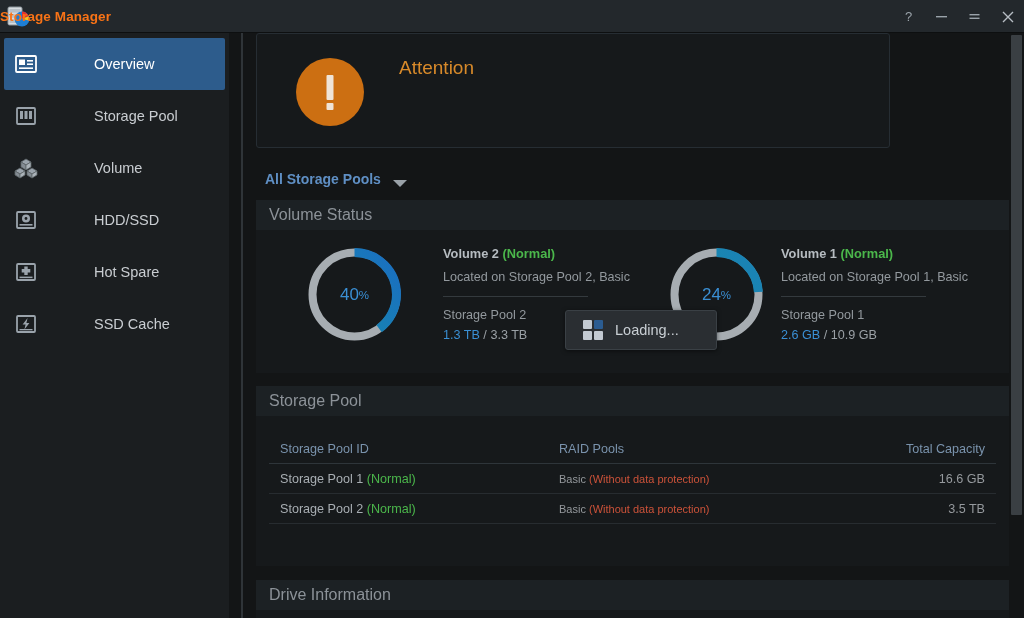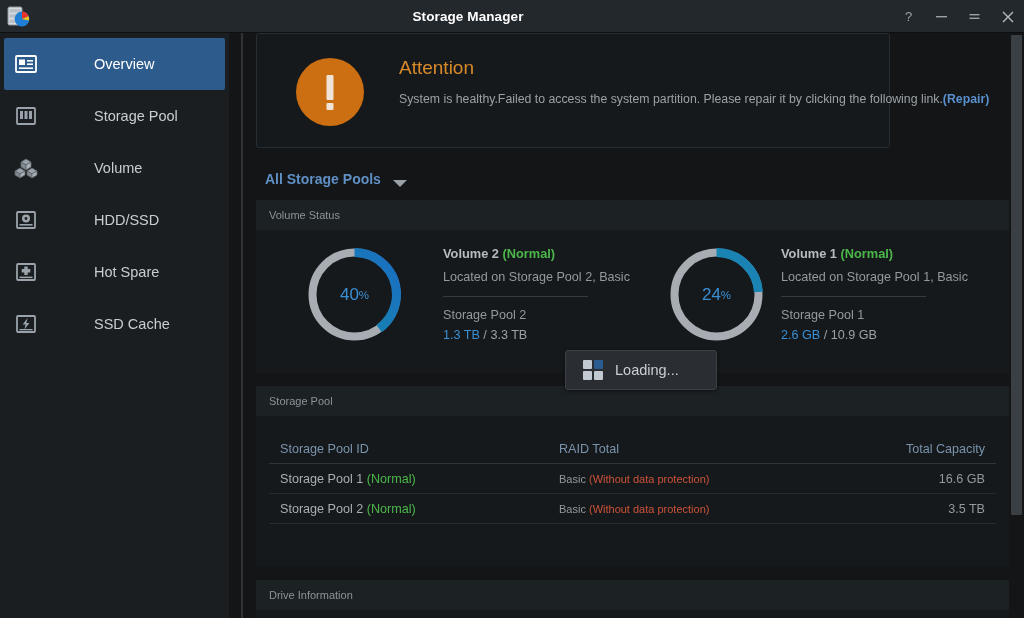--- a/index.html
+++ b/index.html
@@ -15,22 +15,22 @@
   .titlebar {
     position: absolute; top: 0; left: 0; width: 1024px; height: 33px;
     background: #23282c;
     border-bottom: 1px solid #0d0f10;
   }
   .app-logo {
     position: absolute; left: 7px; top: 5px; width: 23px; height: 23px;
   }
   .title-text {
     position: absolute; left: 0; top: 0; width: 936px; height: 33px;
-    line-height: 33px; text-align: center;
-    font-size: 13.5px; font-weight: bold; color: #ffffff;
+    line-height: 33px; text-align: left;
+    font-size: 13.5px; font-weight: bold; color: #f97316;
     letter-spacing: .1px;
   }
   .win-btns {
     position: absolute; right: 0; top: 0; height: 33px;
     display: flex; align-items: center;
   }
   .win-btn {
     width: 33px; height: 33px; display: flex; align-items: center; justify-content: center;
     color: #9aa3aa; font-size: 14px; cursor: default;
   }
@@ -97,21 +97,21 @@
   }
   .pool-select-label { font-size: 14px; font-weight: bold; color: #5f8fc4; }
   .caret { width: 0; height: 0; border-left: 7px solid transparent; border-right: 7px solid transparent; border-top: 7px solid #9aa2a8; }
 
   
   .panel {
     position: absolute; left: 13px; width: 753px; background: #16191b;
   }
   .panel-head {
     height: 30px; background: #1c2124; display: flex; align-items: center;
-    padding-left: 13px; font-size: 11px; color: #8c9298;
+    padding-left: 13px; font-size: 16px; color: #8c9298;
   }
 
   
   #panel-volume { top: 167px; height: 173px; }
   .vol-row { position: absolute; top: 30px; left: 0; width: 753px; height: 143px; }
   .vol-card { position: absolute; top: 0; height: 143px; }
   .donut { position: absolute; top: 13px; width: 103px; height: 103px; }
   .donut-label {
     position: absolute; top: 13px; width: 103px; height: 103px;
     display: flex; align-items: center; justify-content: center;
@@ -146,21 +146,20 @@
 
   
   #panel-drive { top: 547px; height: 38px; }
 
   
   .loading-toast {
     position: absolute; left: 322px; top: 277px; width: 152px; height: 40px;
     background: #2a2e32; border: 1px solid #3a4045; border-radius: 3px;
     display: flex; align-items: center; box-shadow: 0 1px 4px rgba(0,0,0,.5);
     z-index: 20;
-    margin-top: 40px;
   }
   .loading-grid {
     width: 20px; height: 20px; margin-left: 17px; margin-right: 12px;
     display: grid; grid-template-columns: 9px 9px; grid-template-rows: 9px 9px; gap: 2px;
   }
   .lg { border-radius: 1px; }
   .lg.light { background: #c2c9d1; }
   .lg.blue { background: #2b5c91; }
   .loading-text { font-size: 14.5px; color: #c8ced3; }
 </style>
@@ -292,21 +291,20 @@
   <div class="content">
 
     <div class="attention">
       <div class="attn-icon">
         <svg width="68" height="68" viewBox="0 0 68 68">
           <rect x="30.5" y="17" width="7" height="25" rx="1" fill="#efe4d7"></rect>
           <rect x="30.5" y="45" width="7" height="7" rx="1" fill="#efe4d7"></rect>
         </svg>
       </div>
       <div class="attn-title">Attention</div>
-      <div class="attn-text"><span>System is healthy.Failed to access the system partition. Please repair it by clicking the following link.</span><span class="attn-link">(Repair)</span></div>
     </div>
 
     <div class="pool-select">
       <span class="pool-select-label">All Storage Pools</span>
       <span class="caret"></span>
     </div>
 
     <div class="panel" id="panel-volume">
       <div class="panel-head">Volume Status</div>
       <div class="vol-row">
@@ -363,21 +361,21 @@
           </div>
         </div>
       </div>
     </div>
 
     <div class="panel" id="panel-pool">
       <div class="panel-head">Storage Pool</div>
       <div class="tbl">
         <div class="tbl-row head">
           <div class="c1">Storage Pool ID</div>
-          <div class="c2">RAID Total</div>
+          <div class="c2">RAID Pools</div>
           <div class="c3">Total Capacity</div>
         </div>
         <div class="tbl-row body">
           <div class="c1"><span>Storage Pool 1</span> <span class="ok">(Normal)</span></div>
           <div class="c2"><span>Basic</span> <span class="warn">(Without data protection)</span></div>
           <div class="c3">16.6 GB</div>
         </div>
         <div class="tbl-row body">
           <div class="c1"><span>Storage Pool 2</span> <span class="ok">(Normal)</span></div>
           <div class="c2"><span>Basic</span> <span class="warn">(Without data protection)</span></div>

